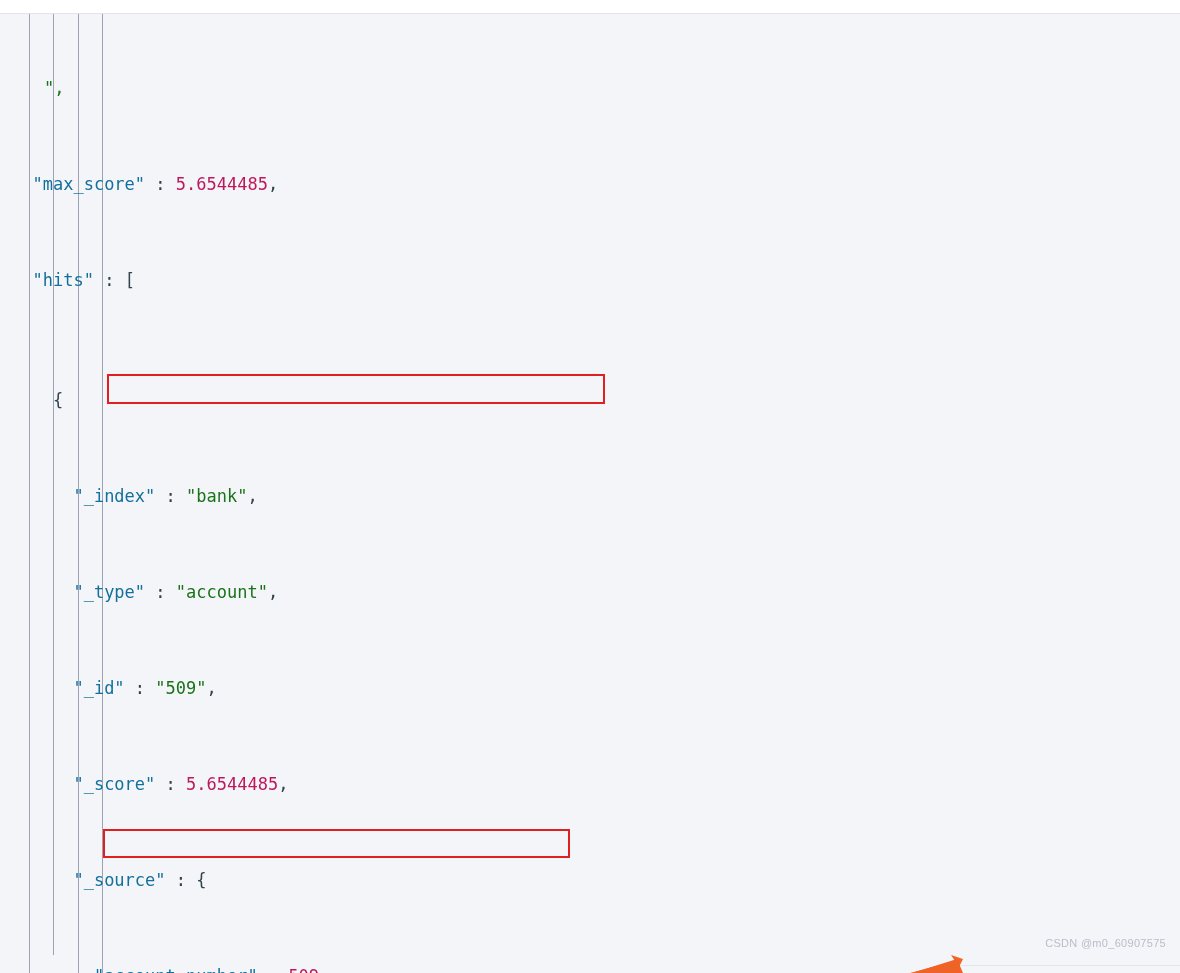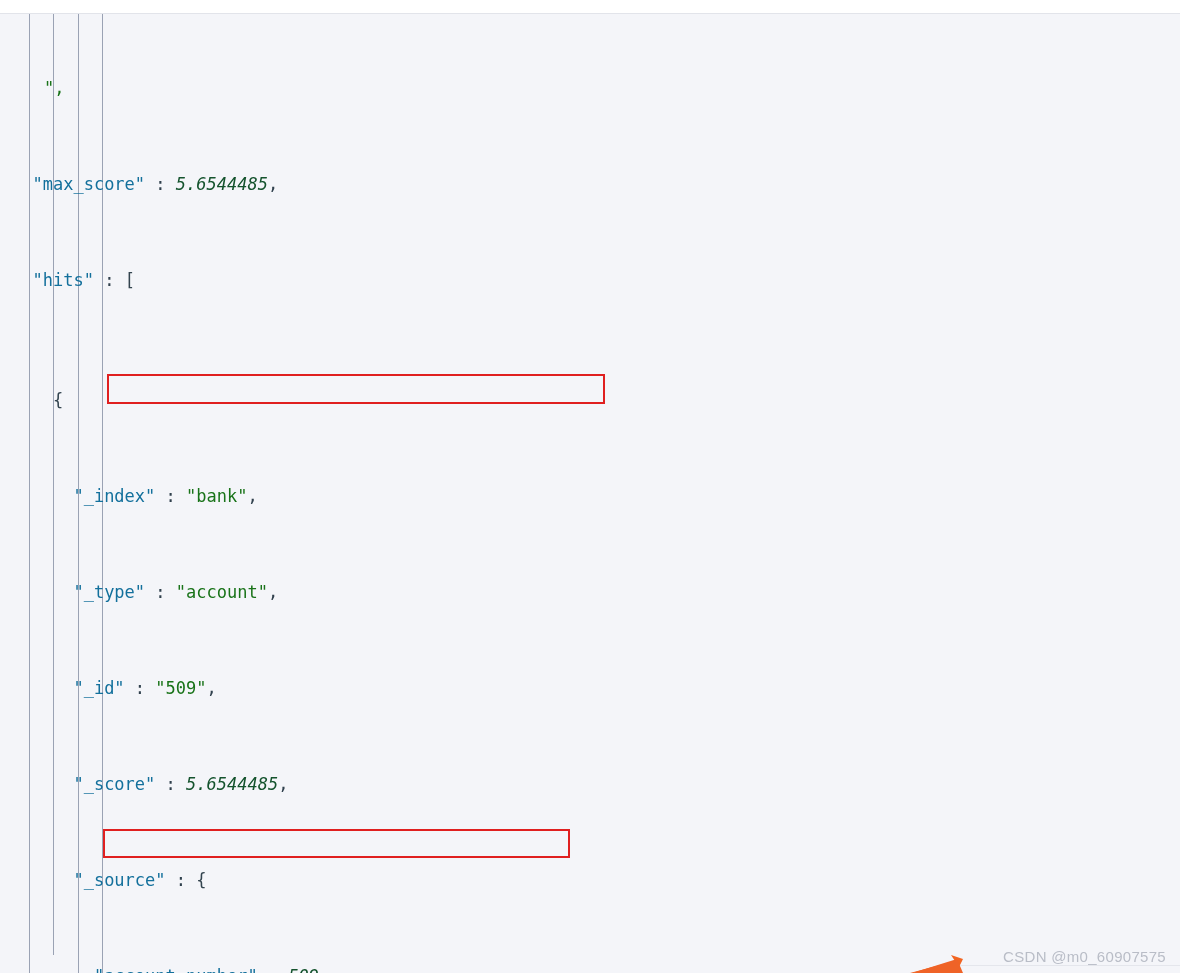--- a/index.html
+++ b/index.html
@@ -64,43 +64,43 @@
     line-height: 24px;
     white-space: pre;
     letter-spacing: 0px;
   }
   .code .line {
     height: 24px;
     padding-left: 12px;
     white-space: pre;
   }
   .k   { color: #13709c; }   
-  .num { color: #14532d; font-style: italic; }   
+  .num { color: #be185d; }   
   .s   { color: #197319; }   
   .p   { color: #30404d; }   
   .b   { color: #33444f; }   
 
   
   .redbox {
     position: absolute;
     border: 2px solid #e02020;
     box-sizing: border-box;
     pointer-events: none;
     background: transparent;
   }
   .redbox.one { left: 107px; top: 360px;  width: 498px; height: 30px; }
   .redbox.two { left: 103px; top: 815px;  width: 467px; height: 29px; }
 
   
   .watermark {
     position: absolute;
     right: 14px;
-    bottom: 8px;
+    bottom: 24px;
     font-family: "Liberation Sans", sans-serif;
-    font-size: 15px;
+    font-size: 11px;
     color: #b9bdc7;
     letter-spacing: 0.3px;
     white-space: nowrap;
   }
 
   
   .orange-arrow {
     position: absolute;
     left: 893px;
     bottom: -6px;

